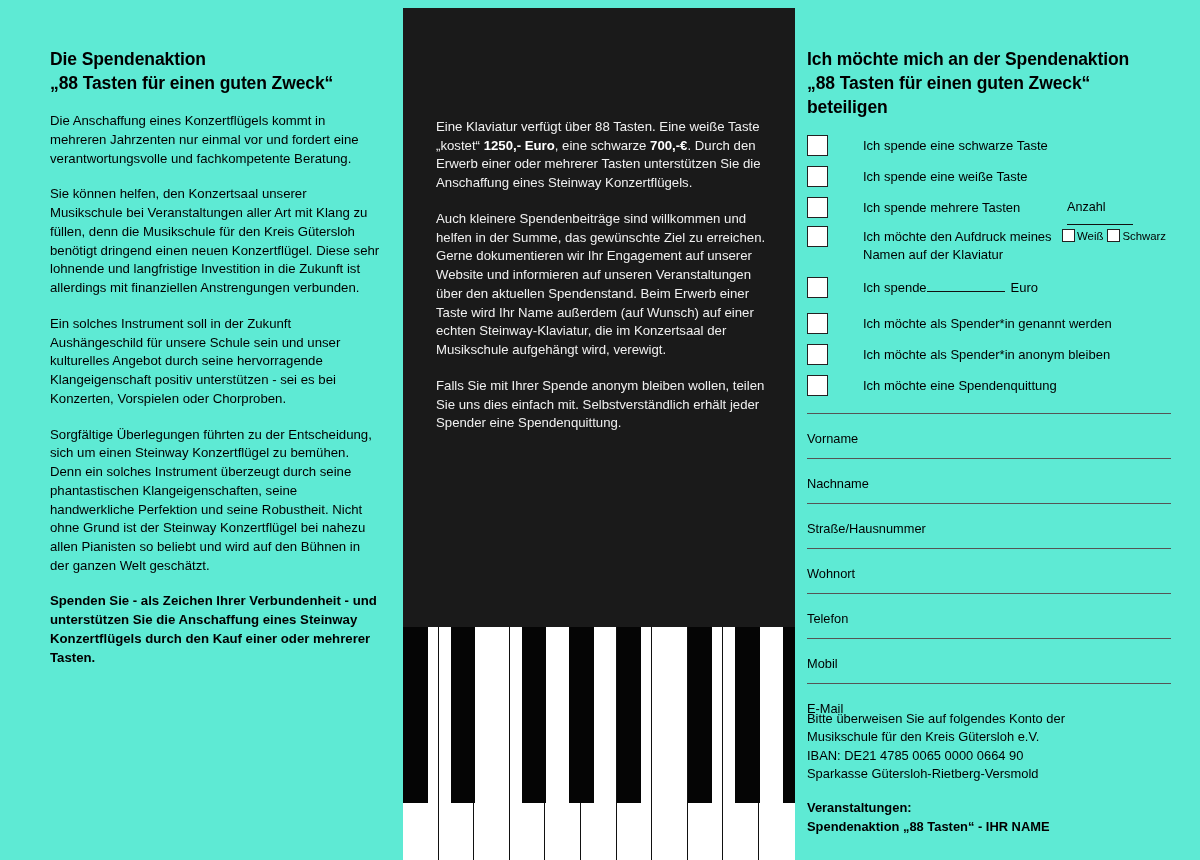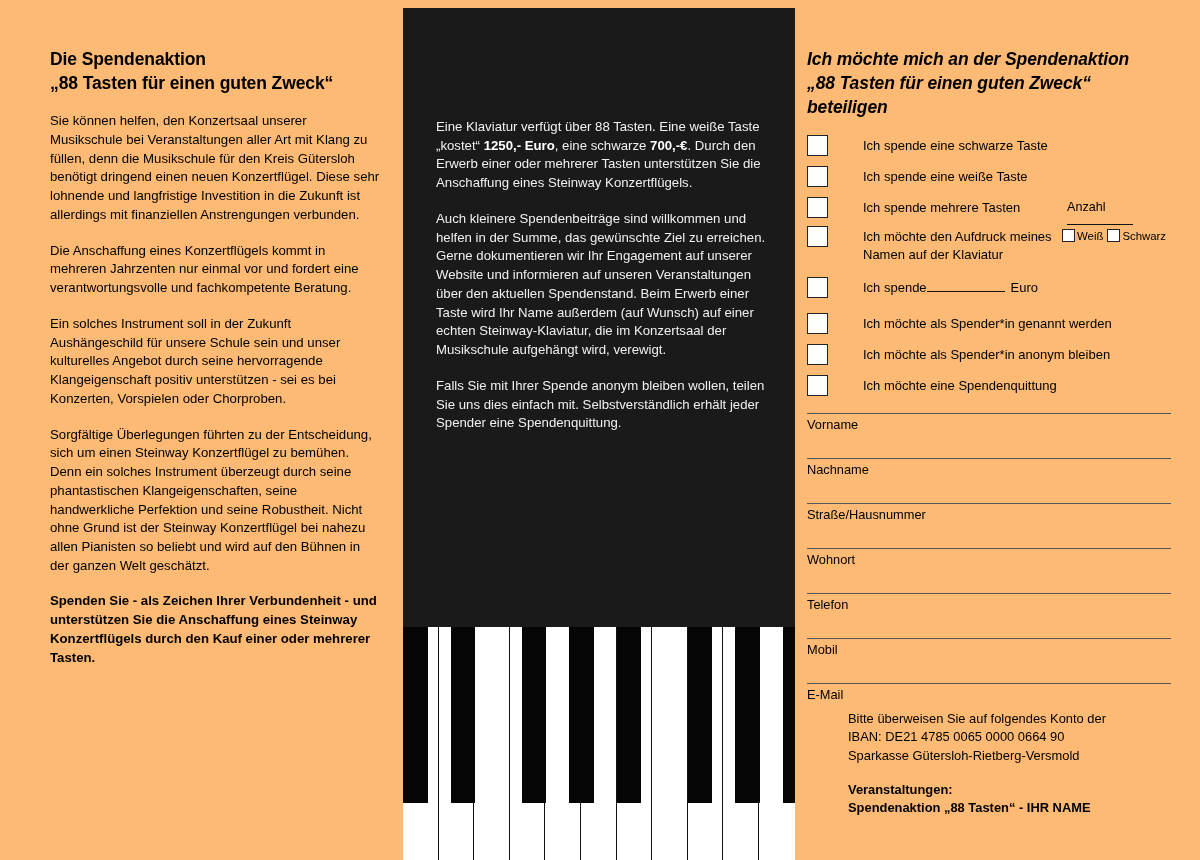--- a/index.html
+++ b/index.html
@@ -5,21 +5,21 @@
   * { box-sizing: border-box; margin: 0; padding: 0; }
   html, body {
     width: 1200px; height: 860px;
     background: #ffffff;
     font-family: "Liberation Sans", sans-serif;
     overflow: hidden;
   }
   #page {
     position: relative;
     width: 1200px; height: 860px;
-    background: #fdba74;
+    background: #5eead4;
   }
 
   
   #left-col {
     position: absolute;
     left: 50px; top: 47px;
     width: 330px;
   }
   #left-col h1 {
     font-size: 17.5px;
@@ -83,21 +83,20 @@
     top: 0;
     height: 176px;
     background: #050505;
   }
 
   
   #right-col {
     position: absolute;
     left: 807px; top: 47px;
     width: 360px;
-    font-style: italic;
   }
   #right-col h1 {
     font-size: 17.5px;
     font-weight: bold;
     line-height: 1.38;
     color: #000;
     letter-spacing: -0.1px;
   }
 
   
@@ -170,57 +169,56 @@
   }
 
   
   #form-fields {
     position: absolute;
     left: 807px; top: 413px;
     width: 364px;
   }
   .field {
     border-top: 1.4px solid #555;
-    padding-top: 3px;
+    padding-top: 17px;
     height: 45px;
   }
   .field-label {
     font-size: 12.8px;
     color: #000;
   }
 
   
   #bank-block {
     position: absolute;
     left: 807px; top: 710px;
     width: 370px;
   }
   #bank-block p {
     font-size: 12.9px;
     line-height: 1.42;
     color: #000;
-    margin-left: 41px;
   }
   #bank-purpose {
     margin-top: 16px;
     font-weight: bold;
   }
 </style>
 </head>
 <body>
 
 <div id="page">
 
   <div id="left-col">
     <h1>
       <span>Die Spendenaktion</span><br>
       <span>„88 Tasten für einen guten Zweck“</span>
     </h1>
+    <p class="body-para">Die Anschaffung eines Konzertflügels kommt in mehreren Jahrzenten nur einmal vor und fordert eine verantwortungsvolle und fachkompetente Beratung.</p>
     <p class="body-para">Sie können helfen, den Konzertsaal unserer Musikschule bei Veranstaltungen aller Art mit Klang zu füllen, denn die Musikschule für den Kreis Gütersloh benötigt dringend einen neuen Konzertflügel. Diese sehr lohnende und langfristige Investition in die Zukunft ist allerdings mit finanziellen Anstrengungen verbunden.</p>
-    <p class="body-para">Die Anschaffung eines Konzertflügels kommt in mehreren Jahrzenten nur einmal vor und fordert eine verantwortungsvolle und fachkompetente Beratung.</p>
     <p class="body-para">Ein solches Instrument soll in der Zukunft Aushängeschild für unsere Schule sein und unser kulturelles Angebot durch seine hervorragende Klangeigenschaft positiv unterstützen - sei es bei Konzerten, Vorspielen oder Chorproben.</p>
     <p class="body-para">Sorgfältige Überlegungen führten zu der Entscheidung, sich um einen Steinway Konzertflügel zu bemühen. Denn ein solches Instrument überzeugt durch seine phantastischen Klangeigenschaften, seine handwerkliche Perfektion und seine Robustheit. Nicht ohne Grund ist der Steinway Konzertflügel bei nahezu allen Pianisten so beliebt und wird auf den Bühnen in der ganzen Welt geschätzt.</p>
     <p class="body-para bold">Spenden Sie - als Zeichen Ihrer Verbundenheit - und unterstützen Sie die Anschaffung eines Steinway Konzertflügels durch den Kauf einer oder mehrerer Tasten.</p>
   </div>
 
   <div id="mid-panel">
     <div id="mid-text">
       <p><span>Eine Klaviatur verfügt über 88 Tasten. Eine weiße Taste „kostet“ </span><b>1250,- Euro</b><span>, eine schwarze </span><b>700,-€</b><span>. Durch den Erwerb einer oder mehrerer Tasten unterstützen Sie die Anschaffung eines Steinway Konzertflügels.</span></p>
       <p>Auch kleinere Spendenbeiträge sind willkommen und helfen in der Summe, das gewünschte Ziel zu erreichen. Gerne dokumentieren wir Ihr Engagement auf unserer Website und informieren auf unseren Veranstaltungen über den aktuellen Spendenstand. Beim Erwerb einer Taste wird Ihr Name außerdem (auf Wunsch) auf einer echten Steinway-Klaviatur, die im Konzertsaal der Musikschule aufgehängt wird, verewigt.</p>
       <p>Falls Sie mit Ihrer Spende anonym bleiben wollen, teilen Sie uns dies einfach mit. Selbstverständlich erhält jeder Spender eine Spendenquittung.</p>
@@ -336,20 +334,21 @@
     <div class="field">
       <div class="field-label">Mobil</div>
     </div>
     <div class="field">
       <div class="field-label">E-Mail</div>
     </div>
   </div>
 
   <div id="bank-block">
     <p>Bitte überweisen Sie auf folgendes Konto der</p>
+    <p>Musikschule für den Kreis Gütersloh e.V.</p>
     <p>IBAN: DE21 4785 0065 0000 0664 90</p>
     <p>Sparkasse Gütersloh-Rietberg-Versmold</p>
     <div id="bank-purpose">
       <p>Veranstaltungen:</p>
       <p>Spendenaktion „88 Tasten“ - IHR NAME</p>
     </div>
   </div>
 
 </div>
 

